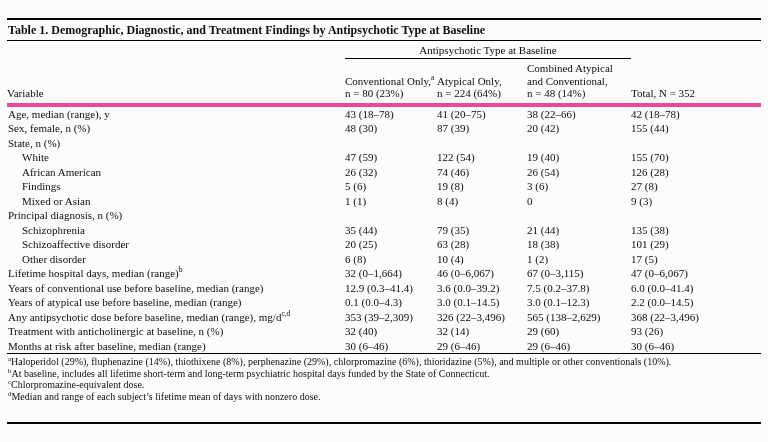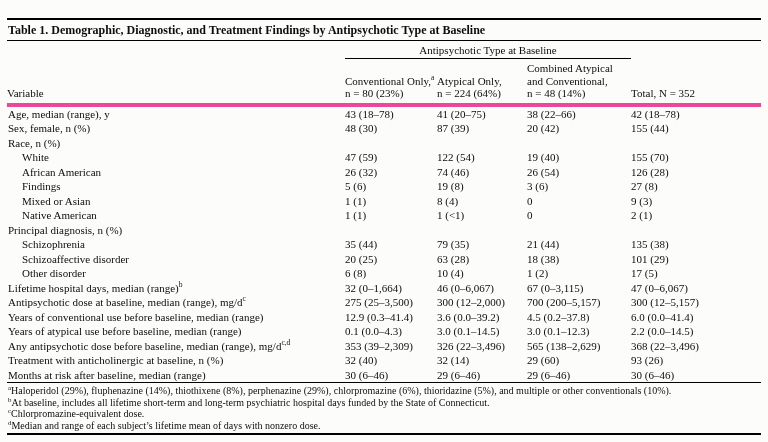--- a/index.html
+++ b/index.html
@@ -91,21 +91,21 @@
           <td class="val">42 (18–78)</td>
         </tr>
         <tr>
           <td class="var">Sex, female, n (%)</td>
           <td class="val">48 (30)</td>
           <td class="val">87 (39)</td>
           <td class="val">20 (42)</td>
           <td class="val">155 (44)</td>
         </tr>
         <tr>
-          <td class="var">Race, n (%)</td>
+          <td class="var">State, n (%)</td>
           <td class="val"></td>
           <td class="val"></td>
           <td class="val"></td>
           <td class="val"></td>
         </tr>
         <tr>
           <td class="var indent">White</td>
           <td class="val">47 (59)</td>
           <td class="val">122 (54)</td>
           <td class="val">19 (40)</td>
@@ -126,27 +126,20 @@
           <td class="val">27 (8)</td>
         </tr>
         <tr>
           <td class="var indent">Mixed or Asian</td>
           <td class="val">1 (1)</td>
           <td class="val">8 (4)</td>
           <td class="val">0</td>
           <td class="val">9 (3)</td>
         </tr>
         <tr>
-          <td class="var indent">Native American</td>
-          <td class="val">1 (1)</td>
-          <td class="val">1 (&lt;1)</td>
-          <td class="val">0</td>
-          <td class="val">2 (1)</td>
-        </tr>
-        <tr>
           <td class="var">Principal diagnosis, n (%)</td>
           <td class="val"></td>
           <td class="val"></td>
           <td class="val"></td>
           <td class="val"></td>
         </tr>
         <tr>
           <td class="var indent">Schizophrenia</td>
           <td class="val">35 (44)</td>
           <td class="val">79 (35)</td>
@@ -168,31 +161,24 @@
           <td class="val">17 (5)</td>
         </tr>
         <tr>
           <td class="var">Lifetime hospital days, median (range)<sup>b</sup></td>
           <td class="val">32 (0–1,664)</td>
           <td class="val">46 (0–6,067)</td>
           <td class="val">67 (0–3,115)</td>
           <td class="val">47 (0–6,067)</td>
         </tr>
         <tr>
-          <td class="var">Antipsychotic dose at baseline, median (range), mg/d<sup>c</sup></td>
-          <td class="val">275 (25–3,500)</td>
-          <td class="val">300 (12–2,000)</td>
-          <td class="val">700 (200–5,157)</td>
-          <td class="val">300 (12–5,157)</td>
-        </tr>
-        <tr>
           <td class="var">Years of conventional use before baseline, median (range)</td>
           <td class="val">12.9 (0.3–41.4)</td>
           <td class="val">3.6 (0.0–39.2)</td>
-          <td class="val">4.5 (0.2–37.8)</td>
+          <td class="val">7.5 (0.2–37.8)</td>
           <td class="val">6.0 (0.0–41.4)</td>
         </tr>
         <tr>
           <td class="var">Years of atypical use before baseline, median (range)</td>
           <td class="val">0.1 (0.0–4.3)</td>
           <td class="val">3.0 (0.1–14.5)</td>
           <td class="val">3.0 (0.1–12.3)</td>
           <td class="val">2.2 (0.0–14.5)</td>
         </tr>
         <tr>

